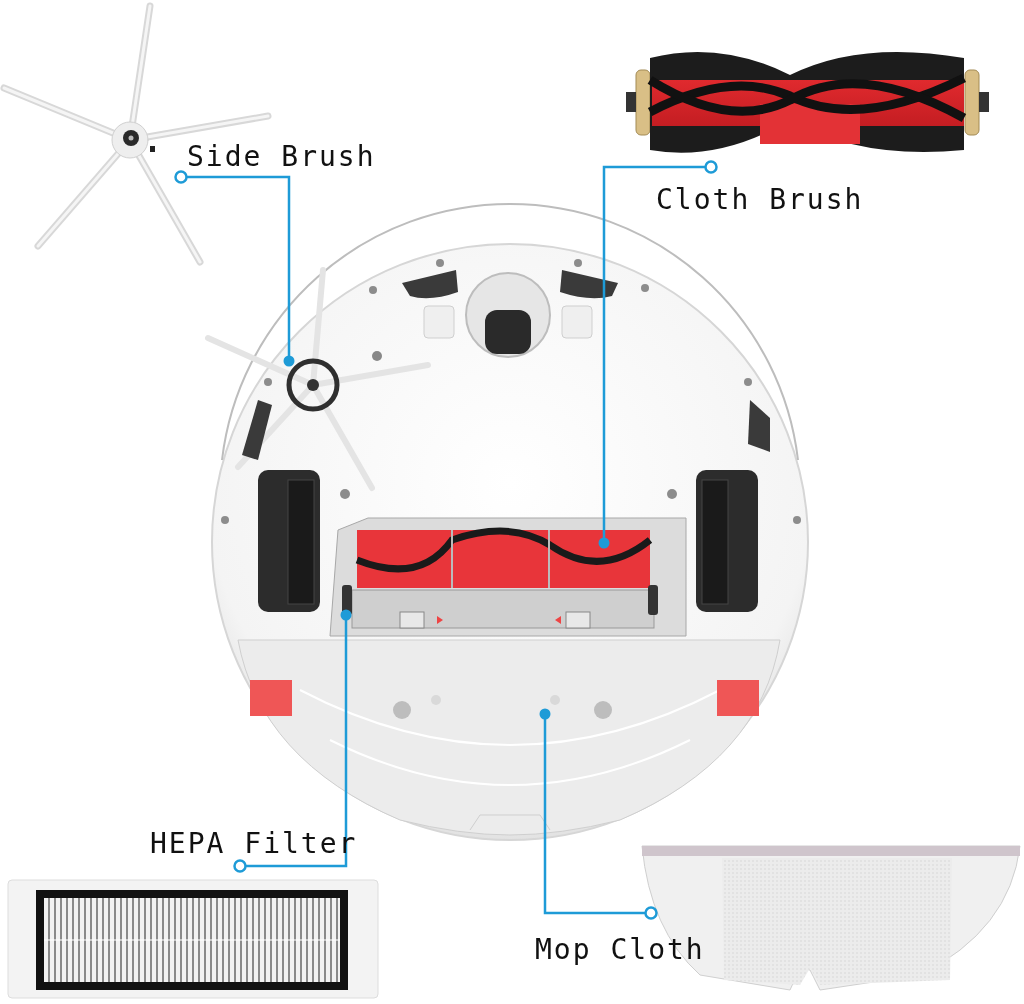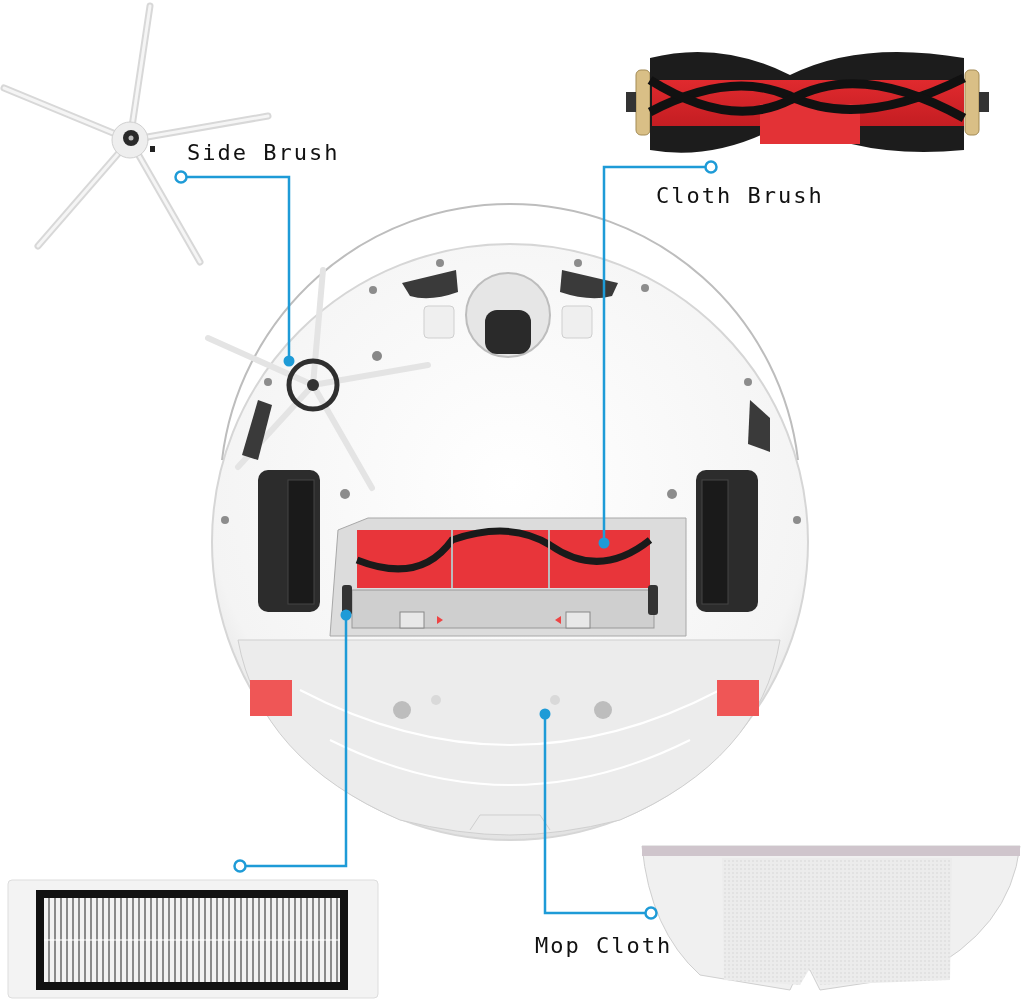--- a/index.html
+++ b/index.html
@@ -1,19 +1,19 @@
 <!DOCTYPE html>
 <html><head>
 <meta charset="utf-8">
 <style>
   html, body { margin:0; padding:0; background:#ffffff; }
   #stage { position:relative; width:1024px; height:1004px; overflow:hidden; background:#ffffff; }
   .label {
     position:absolute; font-family:"DejaVu Sans Mono","Liberation Mono",monospace;
-    font-size:22px; color:#111111; letter-spacing:2px; white-space:nowrap;
+    font-size:28px; color:#111111; letter-spacing:2px; white-space:nowrap;
   }
   svg.layer { position:absolute; left:0; top:0; }
 </style>
 </head>
 <body>
 
 <div id="stage">
 
   <svg class="layer" width="1024" height="1004" viewBox="0 0 1024 1004">
     <defs>
@@ -166,15 +166,16 @@
       <circle cx="604" cy="543" r="5.5" fill="#1e9bd7"></circle>
       <circle cx="240" cy="866" r="5.5" fill="#ffffff" stroke="#1e9bd7" stroke-width="2.5"></circle>
       <circle cx="346" cy="615" r="5.5" fill="#1e9bd7"></circle>
       <circle cx="651" cy="913" r="5.5" fill="#ffffff" stroke="#1e9bd7" stroke-width="2.5"></circle>
       <circle cx="545" cy="714" r="5.5" fill="#1e9bd7"></circle>
     </g>
   </svg>
 
   <div class="label" style="left:187px; top:140px;">Side Brush</div>
   <div class="label" style="left:656px; top:183px;">Cloth Brush</div>
+  <div class="label" style="left:150px; top:827px;">HEPA Filter</div>
   <div class="label" style="left:535px; top:933px;">Mop Cloth</div>
 
 </div>
 
 </body></html>

